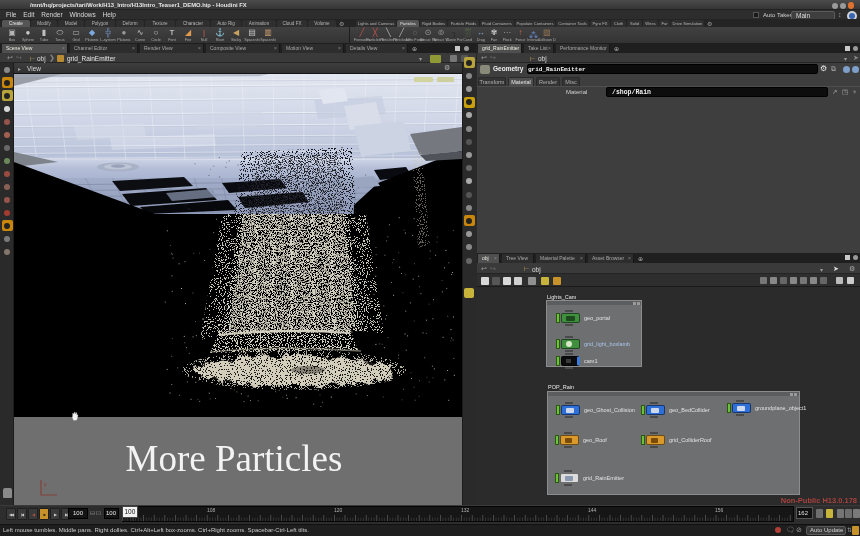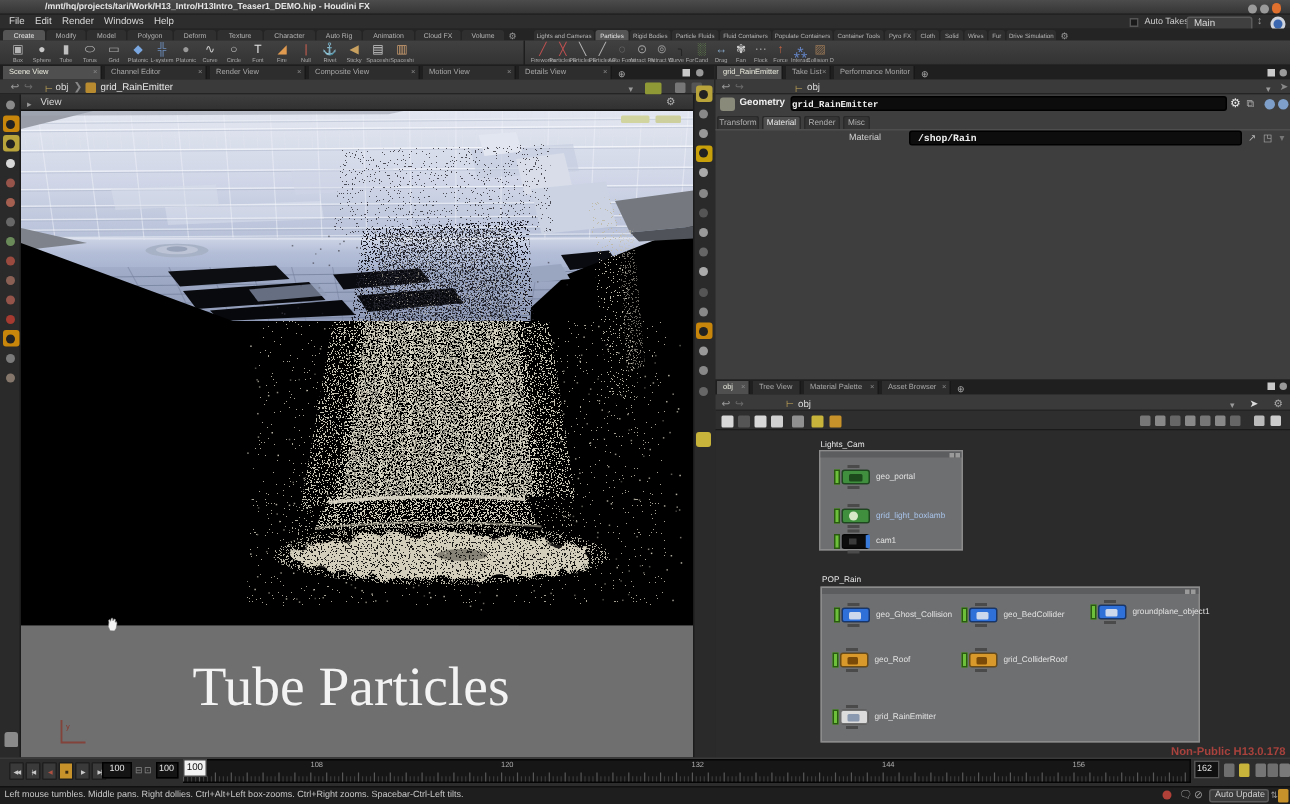--- a/index.html
+++ b/index.html
@@ -887,21 +887,21 @@
       <rect x="351.2" y="100.6" width="1" height="1" fill="#3a3a42" fill-opacity="0.66"></rect>
       <rect x="333.8" y="128.1" width="1" height="1" fill="#3a3a42" fill-opacity="0.42"></rect>
       <rect x="199.3" y="91.6" width="1" height="1" fill="#3a3a42" fill-opacity="0.60"></rect>
       <rect x="322.0" y="118.7" width="1" height="1" fill="#3a3a42" fill-opacity="0.39"></rect>
       <rect x="324.6" y="109.2" width="1" height="1" fill="#3a3a42" fill-opacity="0.68"></rect>
       <rect x="322.0" y="106.5" width="1" height="1" fill="#3a3a42" fill-opacity="0.76"></rect>
       <rect x="400" y="3" width="19" height="5" rx="1" fill="#d2d4a0"></rect>
       <rect x="423" y="3" width="17" height="5" rx="1" fill="#cdd09c"></rect>
     </svg>
     <div style="position:absolute;left:14px;top:417px;width:448px;height:88px;background:#6f6f6f;"></div>
-    <div class="t" style="left:14px;top:437px;width:440px;text-align:center;font-family:'Liberation Serif',serif;font-size:37px;color:#f3f3f3;">Tube Particles</div>
+    <div class="t" style="left:14px;top:437px;width:440px;text-align:center;font-family:'Liberation Serif',serif;font-size:37px;color:#f3f3f3;">More Particles</div>
     <svg class="ic" style="left:36px;top:478px;" width="24" height="22" viewBox="0 0 24 22">
       <path d="M5 2 L5 17 L21 17" stroke="#8a3328" stroke-width="1.2" opacity="0.75" fill="none"></path>
       <text x="8" y="8" font-size="5" fill="#8a3328">y</text>
     </svg>
     <svg class="ic" style="left:70px;top:411px;" width="10" height="11" viewBox="0 0 10 11">
       <path d="M2.6,4.2 L2.4,2.4 L3.3,2 L3.7,3.2 L4.2,1.2 L5.2,1.1 L5.3,2.9 L6.1,1.6 L7,2 L6.8,3.8 L7.6,3.4 L8,4.4 L7.5,7.8 L6.3,9.6 L3.4,9.5 L2.2,6.8 Z" fill="#f4f4f4" stroke="#777" stroke-width="0.4"></path>
     </svg>
     <div style="position:absolute;left:477px;top:44px;width:383px;height:9px;background:#1f1f1f;"></div>
     <div style="position:absolute;left:478px;top:44px;width:44px;height:9px;background:#4f4f4f;border-right:1px solid #181818;font-size:5px;color:#ecece0;line-height:9px;overflow:hidden;"><span style="padding-left:4px;">grid_RainEmitter</span></div>
     <div style="position:absolute;left:524px;top:44px;width:30px;height:9px;background:#2d2d2d;border-right:1px solid #181818;font-size:5px;color:#a8a8a8;line-height:9px;overflow:hidden;"><span style="padding-left:4px;">Take List</span><span style="float:right;padding-right:2px;color:#888;">×</span></div>

